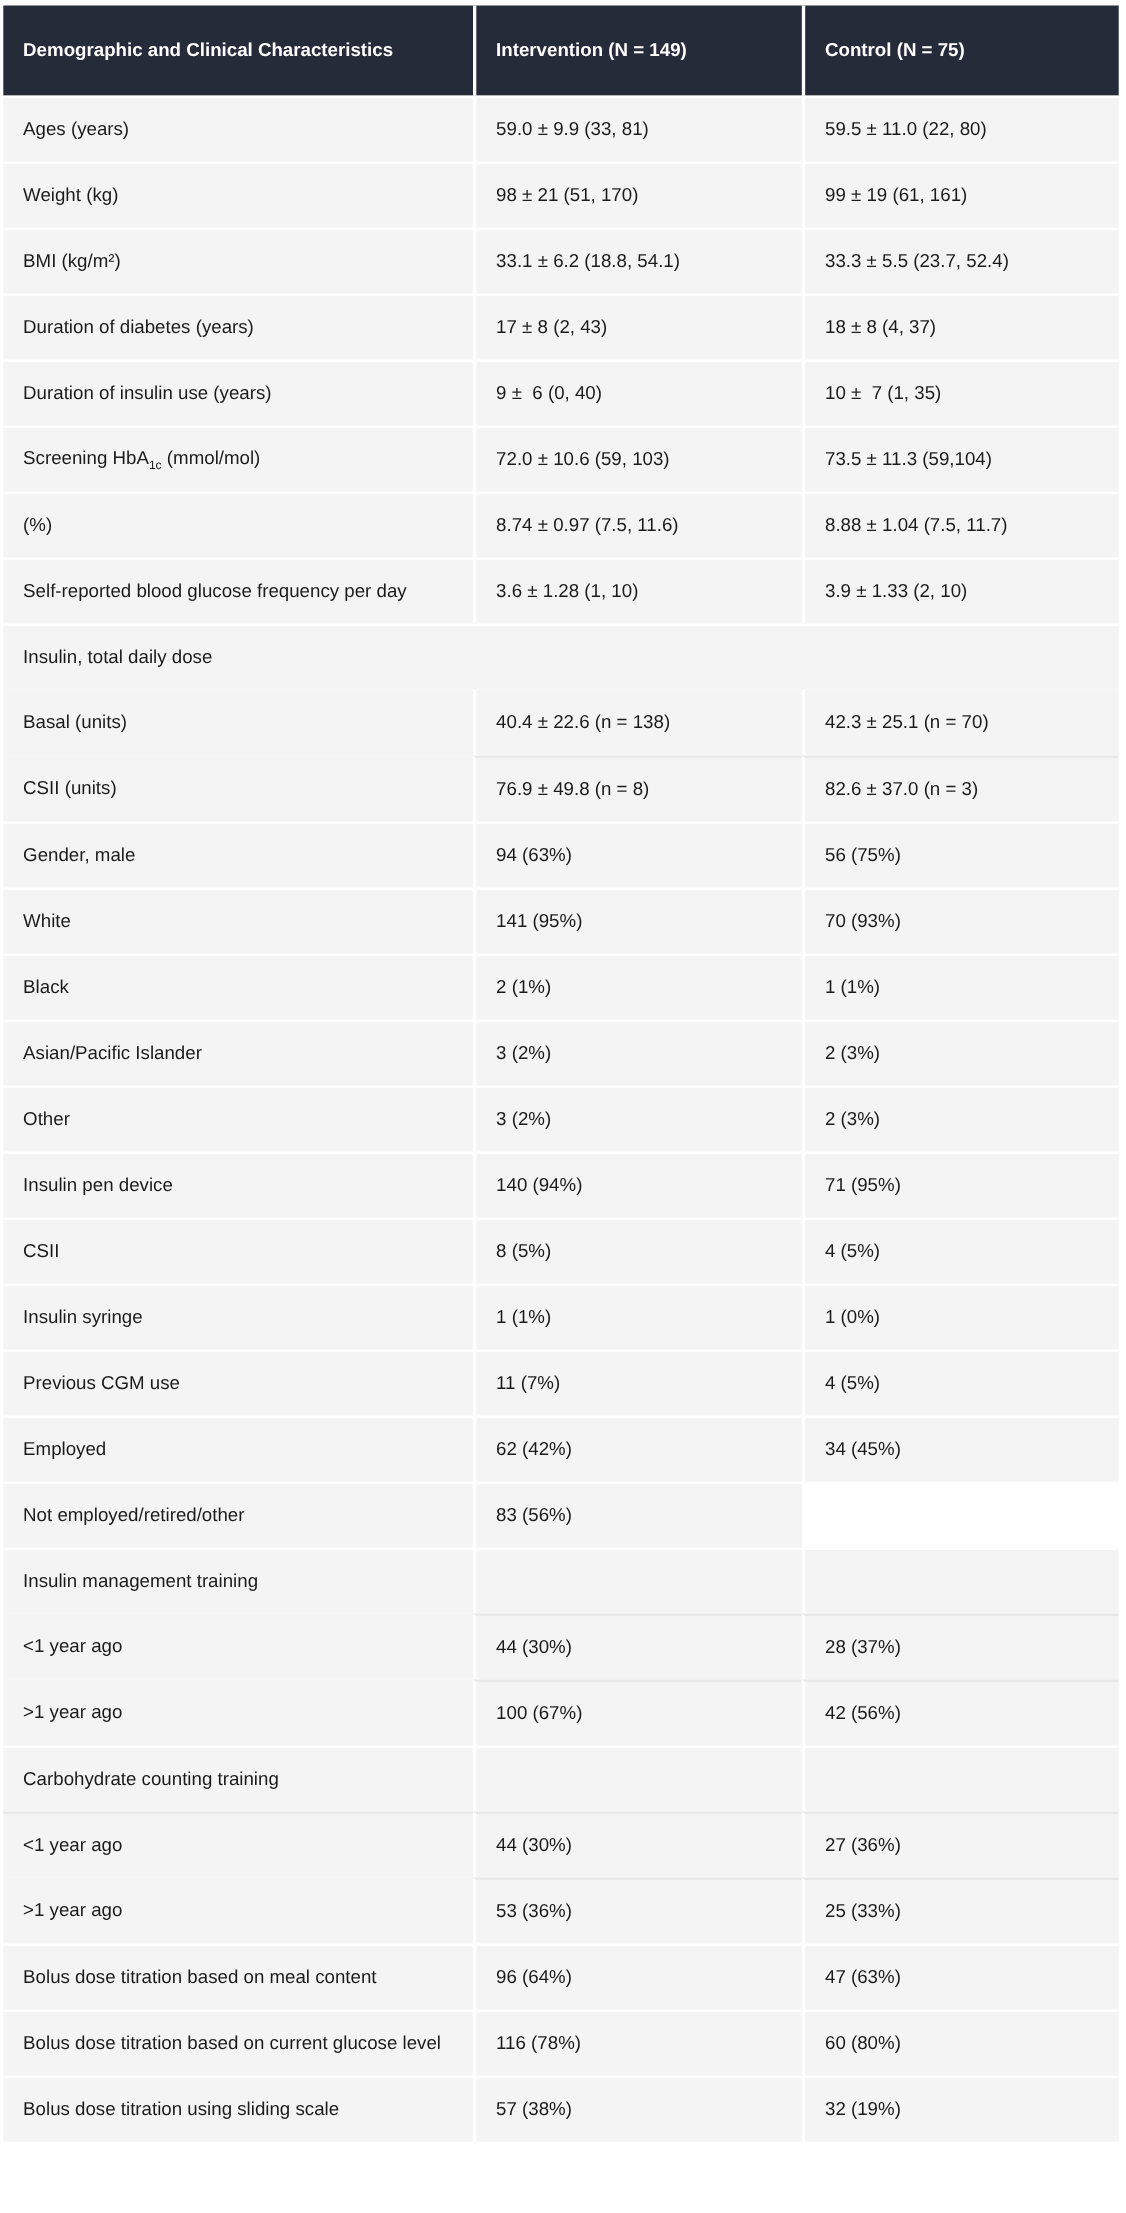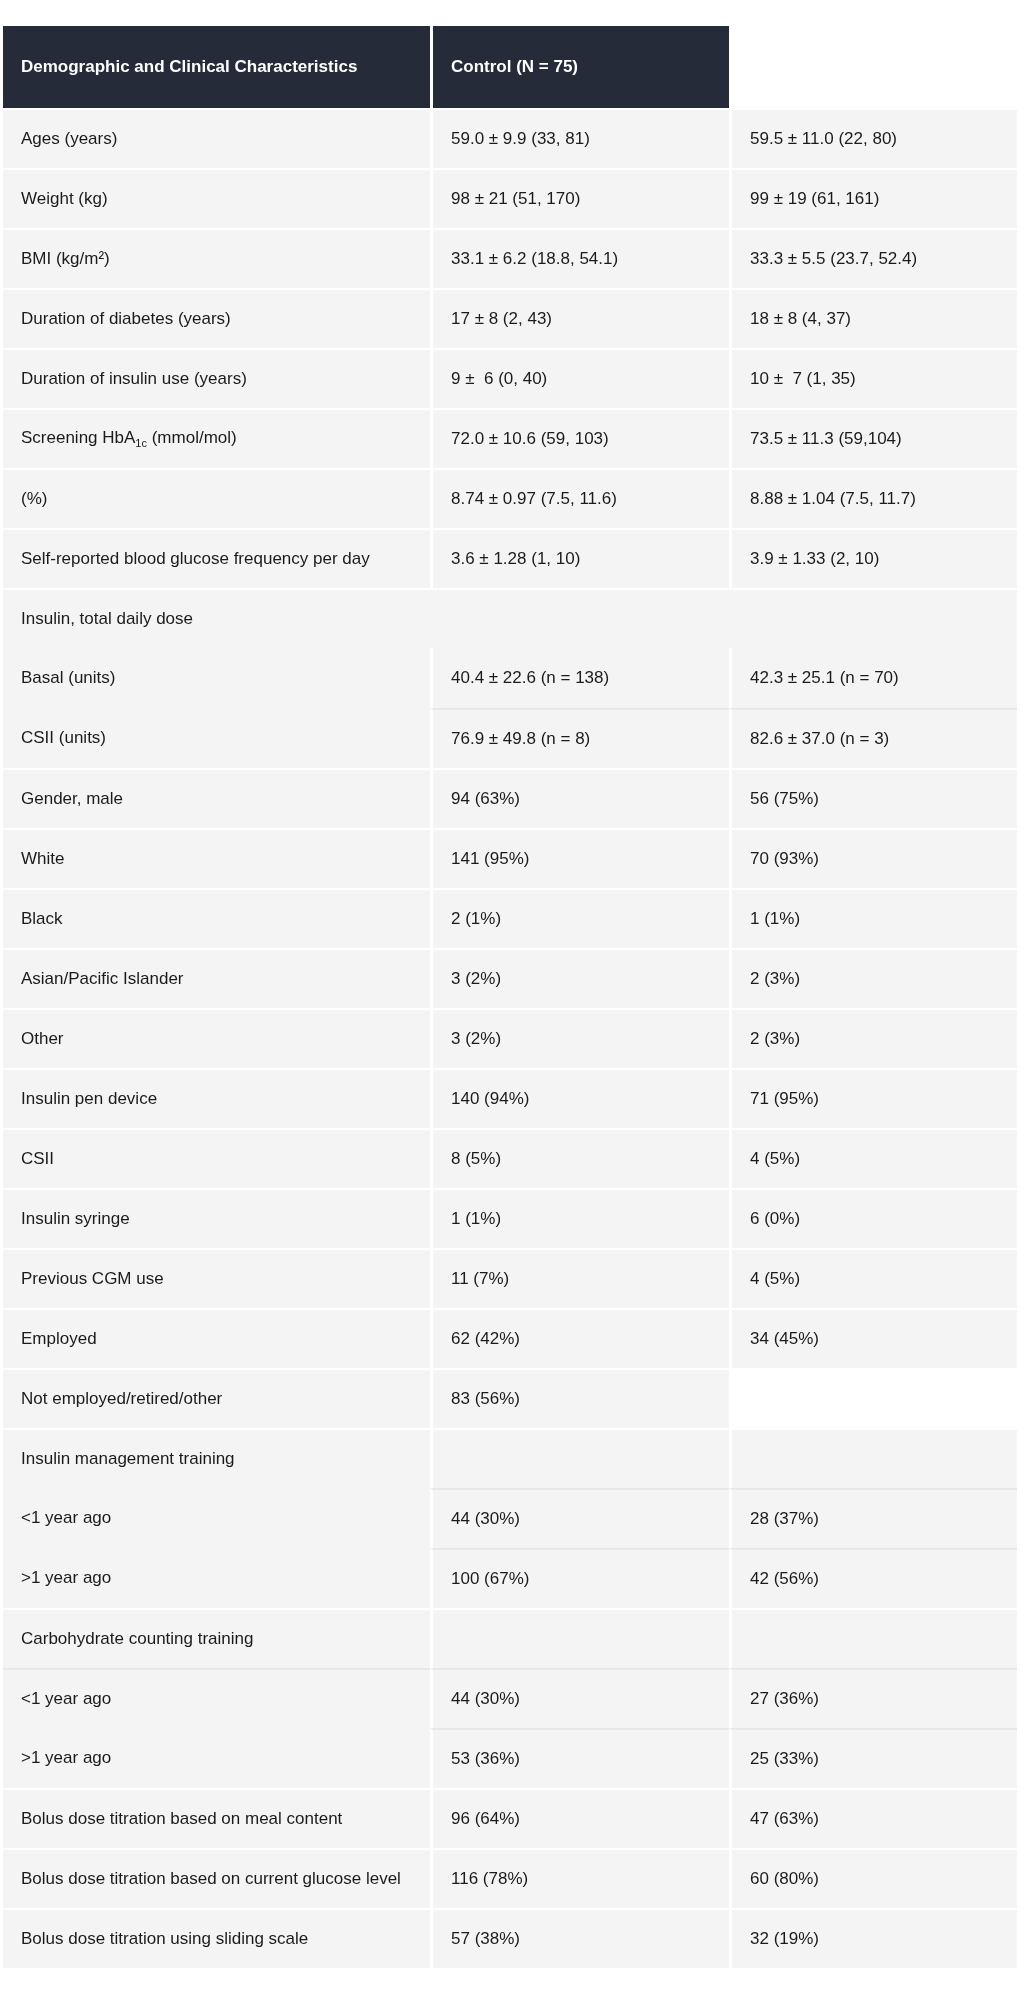--- a/index.html
+++ b/index.html
@@ -7,21 +7,21 @@
   body {
     width: 1024px; height: 2012px; overflow: hidden;
     font-family: "Liberation Sans", sans-serif;
   }
   .table { margin: 5px 7px 0 3px; width: 1014px; }
   .thead { display: grid; grid-template-columns: 427px 299px 288px; }
   .th {
     background: var(--header_bg, #252B39);
     color: var(--header_text, #ffffff);
     font-weight: bold; font-size: 17px; height: 82px;
-    display: flex; align-items: center; padding: 0 18px; white-space: nowrap; margin-top: 21px;
+    display: flex; align-items: center; padding: 0 18px; white-space: nowrap;
   }
   .th.c2, .th.c3 { border-left: 3px solid var(--separator_white, #ffffff); }
   .tr { display: grid; grid-template-columns: 427px 299px 288px; }
   .tr.merged { grid-template-columns: 1014px; }
   .td {
     background: var(--row_bg, #F4F4F5);
     height: 60px; display: flex; align-items: center;
     padding: 0 18px; font-size: 17px; color: var(--text, #1B1B1B);
     white-space: nowrap;
   }
@@ -31,20 +31,21 @@
   .tr.sub_full .td { border-top: 2px solid var(--separator_gray, #E8E8EA); }
   .tr.sub .td.c1, .tr.sub_first .td.c1, .tr.sub_full .td.c1 { justify-content: flex-start; }
   sub { font-size: 11px; line-height: 1; }
 </style>
 </head>
 <body>
 
 <div class="table">
   <div class="thead">
     <div class="th c1">Demographic and Clinical Characteristics</div>
+    <div class="th c2">Intervention (N = 149)</div>
     <div class="th c3">Control (N = 75)</div>
   </div>
   <div id="tbody">
       <div class="tr normal">
         <div class="td c1">
           <div class="lbl">Ages (years)</div>
         </div>
         <div class="td c2">59.0 ± 9.9 (33, 81)</div>
         <div class="td c3">59.5 ± 11.0 (22, 80)</div>
       </div>
@@ -163,21 +164,21 @@
           <div class="lbl">CSII</div>
         </div>
         <div class="td c2">8 (5%)</div>
         <div class="td c3">4 (5%)</div>
       </div>
       <div class="tr normal">
         <div class="td c1">
           <div class="lbl">Insulin syringe</div>
         </div>
         <div class="td c2">1 (1%)</div>
-        <div class="td c3">6 (0%)</div>
+        <div class="td c3">1 (0%)</div>
       </div>
       <div class="tr normal">
         <div class="td c1">
           <div class="lbl">Previous CGM use</div>
         </div>
         <div class="td c2">11 (7%)</div>
         <div class="td c3">4 (5%)</div>
       </div>
       <div class="tr normal">
         <div class="td c1">

